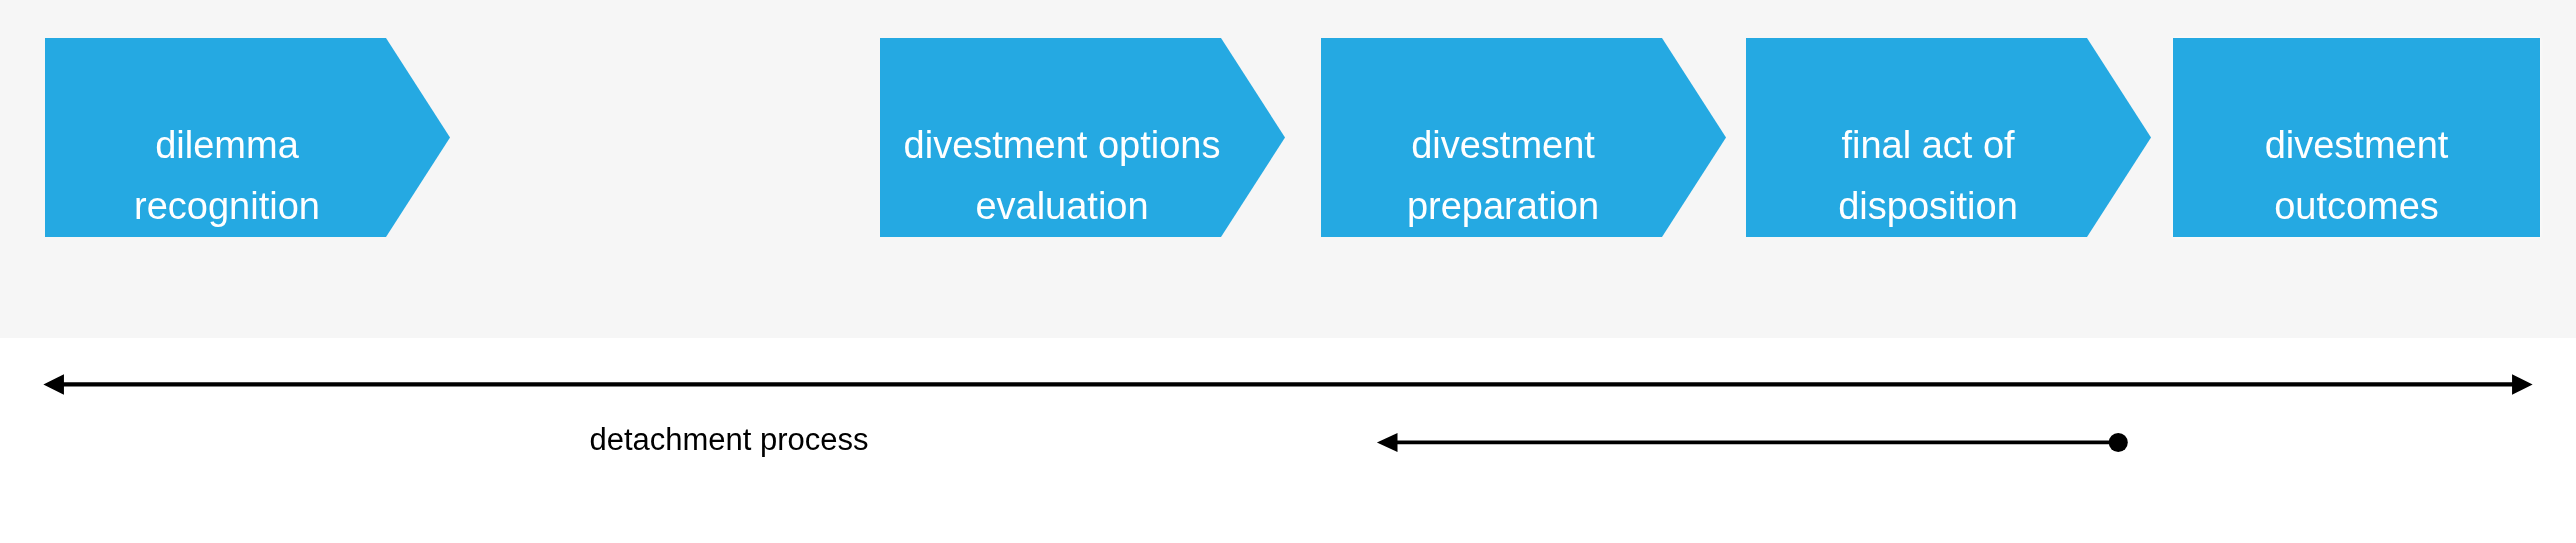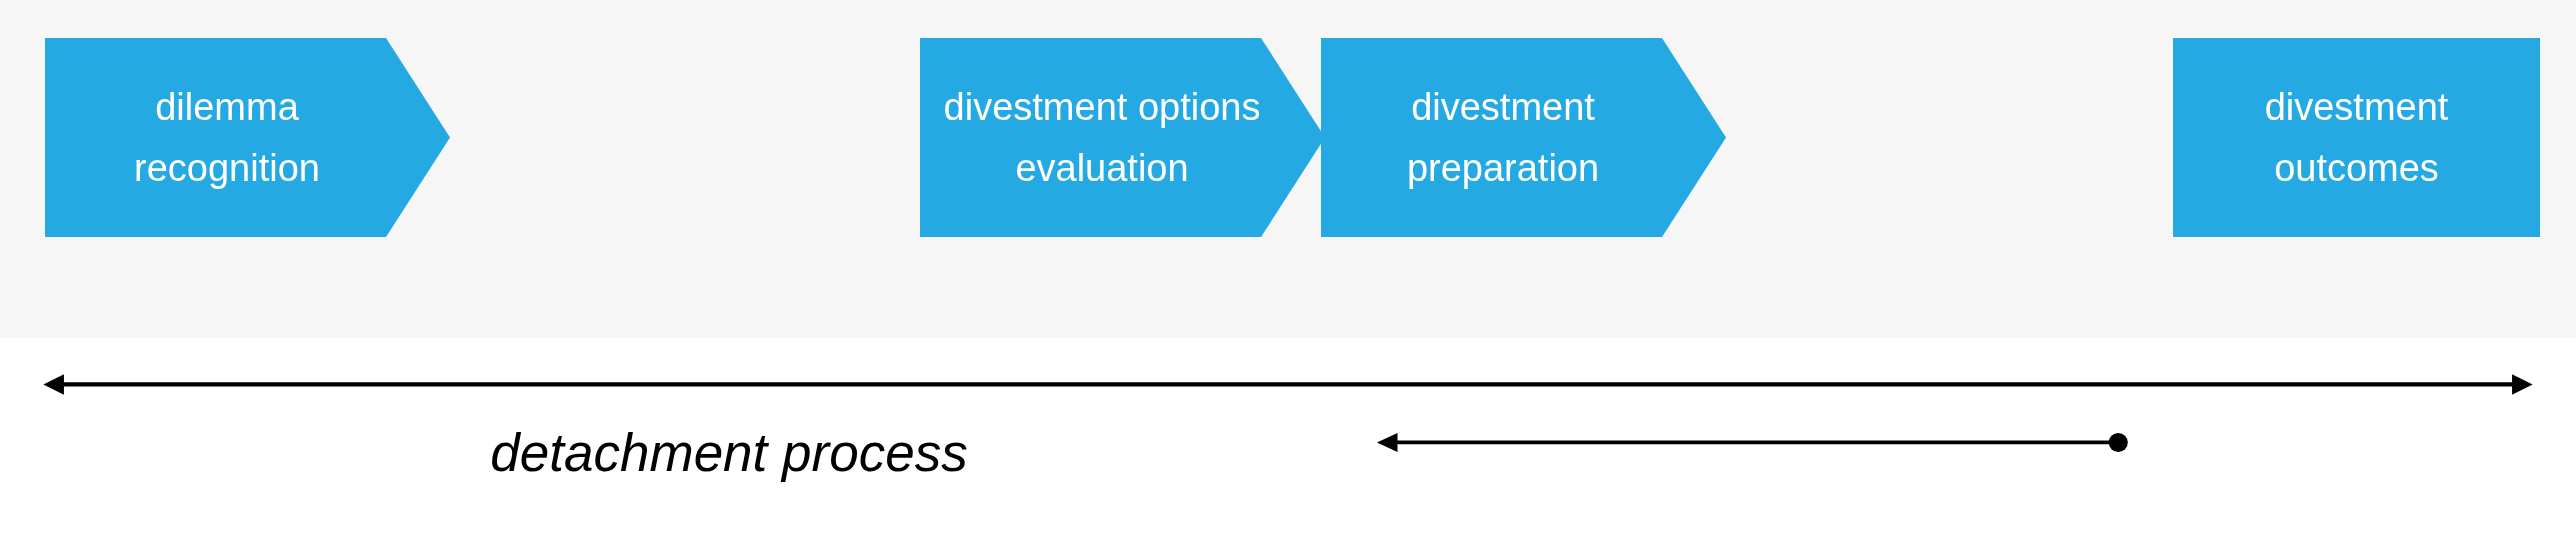--- a/index.html
+++ b/index.html
@@ -23,21 +23,21 @@
     background: var(--band-background, #f6f6f6);
   }
   .stage {
     position: absolute;
     top: 38px;
     height: 199px;
     width: 405px;
     background: var(--stage-fill, #25a9e2);
     color: var(--stage-text, #ffffff);
     display: flex;
-    align-items: center;
+    align-items: flex-end;
     justify-content: center;
     text-align: center;
     font-size: 38px;
     line-height: 1.6;
     filter: drop-shadow(0 0 2.9px rgba(255,255,255,0.9));
   }
   .stage.arrow {
     clip-path: polygon(0 0, calc(100% - 64px) 0, 100% 50%, calc(100% - 64px) 100%, 0 100%);
     padding-right: 41px;
     box-sizing: border-box;
@@ -55,51 +55,54 @@
     width: 2576px;
     height: 544px;
     pointer-events: none;
   }
   .arrow-stroke { stroke: var(--arrow-color, #000000); }
   .arrow-fill   { fill:   var(--arrow-color, #000000); }
   .proc-label {
     position: absolute;
     transform: translateX(-50%);
     color: var(--arrow-color, #000000);
-    font-size: 53px;
+    font-size: 31px;
     line-height: 1.2;
     white-space: nowrap;
-    font-style: italic;
   }
   .proc-label.detachment { left: 729px;  top: 421px; }
   .proc-label.disposition { left: 1824px; top: 480px; }
 </style>
 </head>
 <body>
 
 <div class="canvas">
 
   <div class="band"></div>
 
   <div class="stage arrow" style="left:45px">
     <span class="stage-label">dilemma
 recognition</span>
   </div>
 
 
-  <div class="stage arrow" style="left:920px">
+  <div class="stage arrow" style="left:880px">
     <span class="stage-label">divestment options
 evaluation</span>
   </div>
 
   <div class="stage arrow" style="left:1321px">
     <span class="stage-label">divestment
 preparation</span>
   </div>
 
+  <div class="stage arrow" style="left:1746px">
+    <span class="stage-label">final act of
+disposition</span>
+  </div>
 
   <div class="stage rect" style="left:2173px">
     <span class="stage-label">divestment
 outcomes</span>
   </div>
 
   <svg class="arrows-svg" viewBox="0 0 3506 740">
 
     <line class="arrow-stroke" x1="85" y1="523" x2="3421" y2="523" stroke-width="6"></line>
     <polygon class="arrow-fill" points="59,523 87,509 87,537"></polygon>

